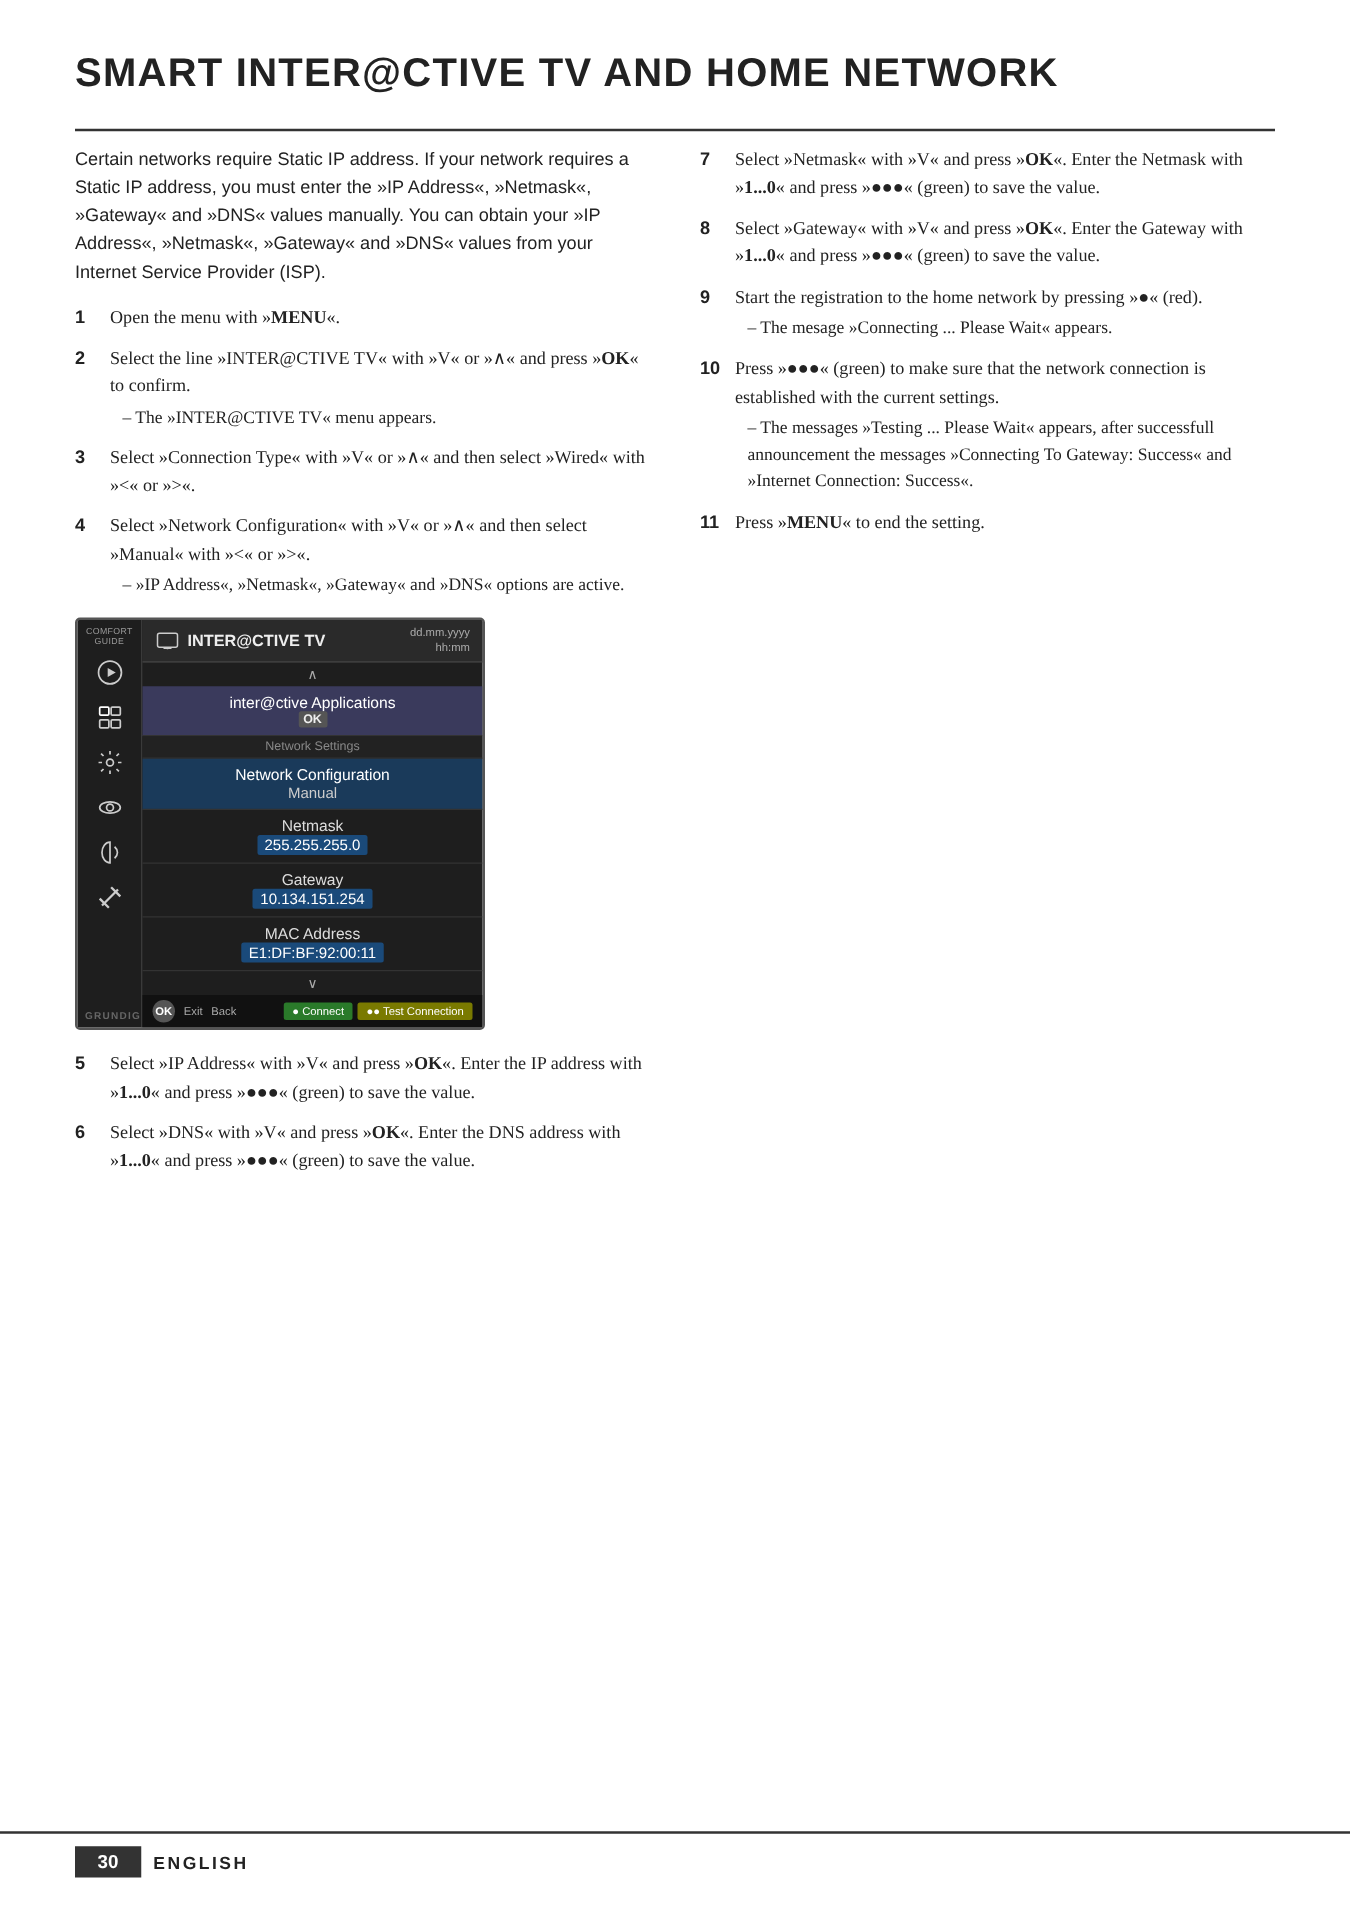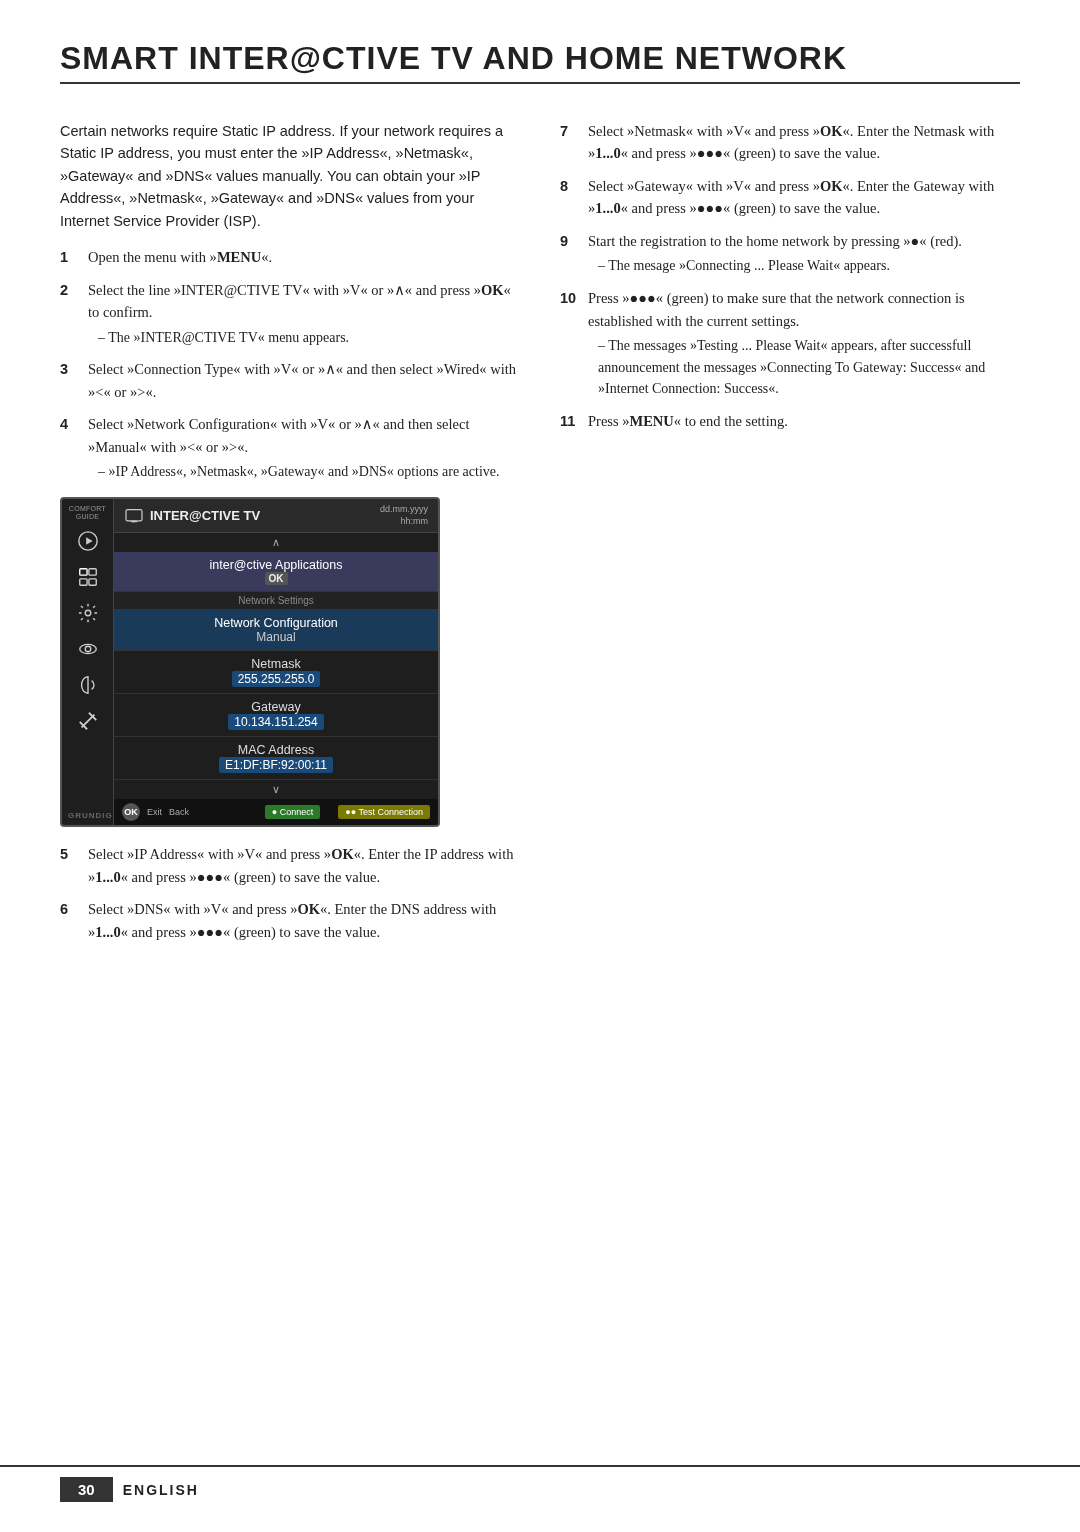--- a/index.html
+++ b/index.html
@@ -17,22 +17,22 @@
       padding: 40px 60px 60px 60px;
     }
 
     
     .page-title {
       font-size: 32px;
       font-weight: 900;
       letter-spacing: 1px;
       text-transform: uppercase;
       border-bottom: 2px solid #333;
-      padding-bottom: 5px;
-      margin-bottom: 36px;
+      padding-bottom: 26px;
+      margin-bottom: 12px;
     }
 
     
     .two-col {
       display: flex;
       gap: 40px;
     }
 
     .col-left {
       flex: 1;
@@ -89,21 +89,21 @@
       margin-top: 3px;
       font-size: 14px;
     }
 
     
     .tv-screen-container {
       margin: 14px 0 16px 0;
       background: #2c2c2c;
       border: 2px solid #555;
       border-radius: 4px;
-      width: 380px;
+      width: 328px;
       overflow: hidden;
       position: relative;
     }
 
     .tv-screen-inner {
       background: #1a1a1a;
       color: #eee;
       font-size: 13px;
     }
 
@@ -260,21 +260,21 @@
     .btn-ok { background: #555; }
 
     .tv-footer-text {
       font-size: 9px;
       color: #aaa;
       margin-left: 3px;
     }
 
     .tv-footer-actions {
       display: flex;
-      gap: 18px;
+      gap: 4px;
       align-items: center;
     }
 
     .tv-action-btn {
       border-radius: 2px;
       padding: 2px 7px;
       font-size: 9px;
       color: #fff;
     }
 

